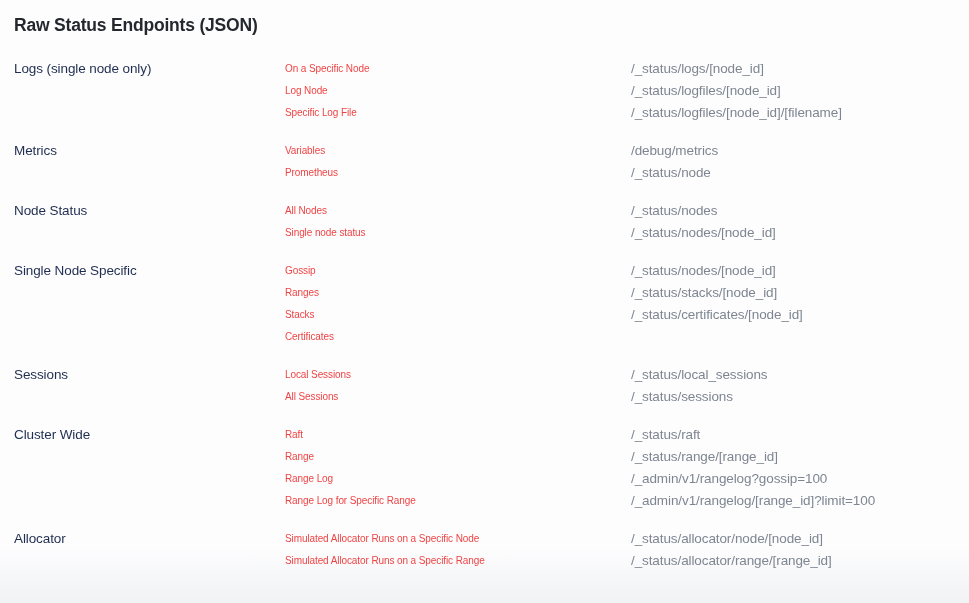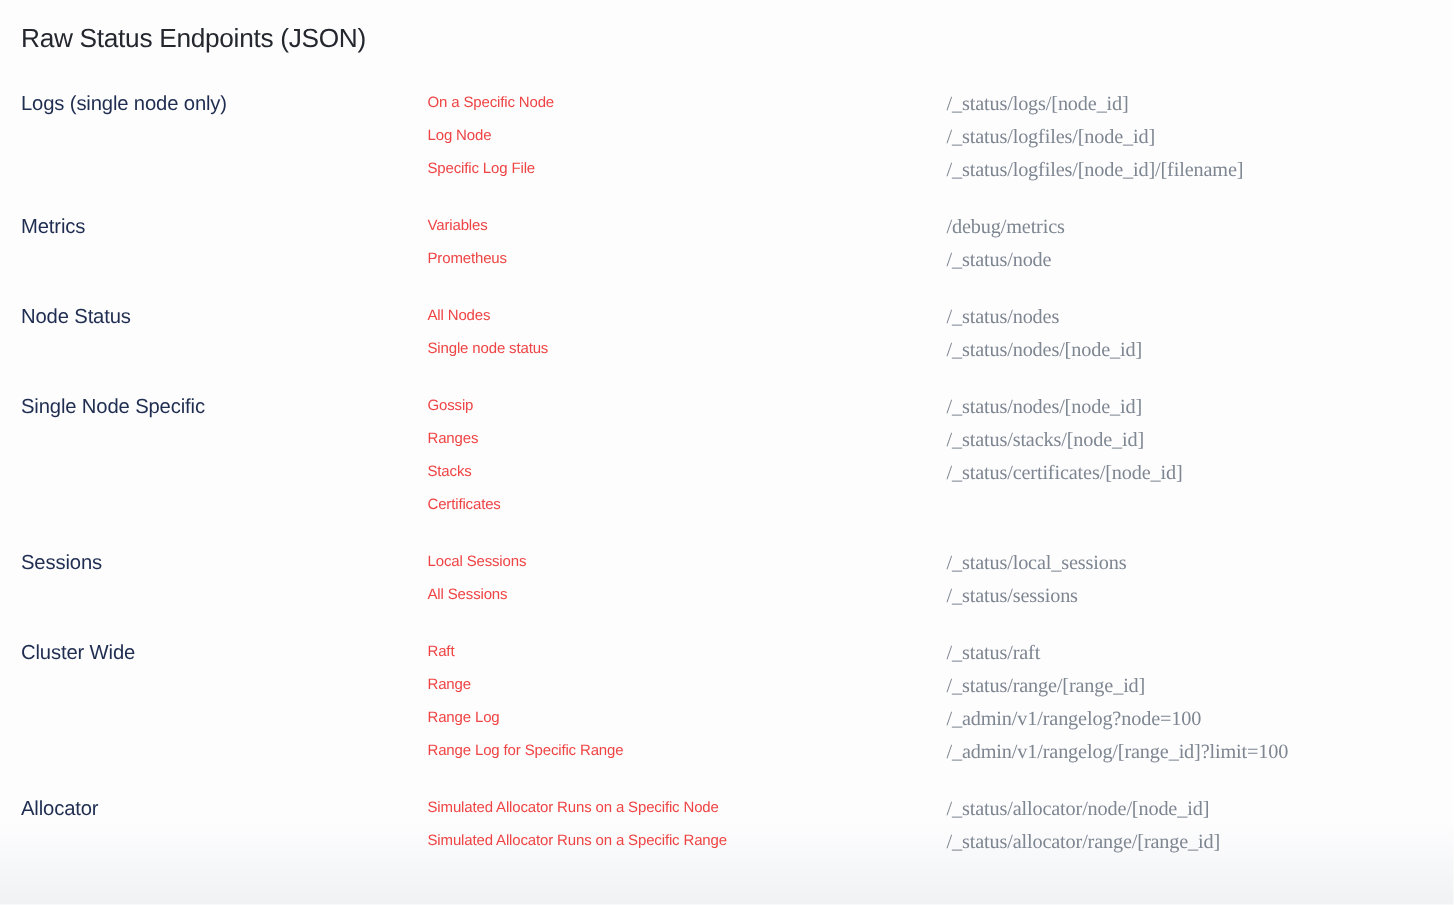--- a/index.html
+++ b/index.html
@@ -14,21 +14,21 @@
     font-family: "Liberation Sans", "DejaVu Sans", sans-serif;
     -webkit-font-smoothing: antialiased;
   }
   .page {
     padding: 13px 14px 0 14px;
   }
   .page-title {
     margin: 0;
     font-size: 17.5px;
     line-height: 24px;
-    font-weight: 400;
+    font-weight: 700;
     letter-spacing: -0.2px;
     color: #24282e;
   }
   .endpoints {
     margin-top: 21px;
   }
   .group-row {
     display: grid;
     grid-template-columns: 244px 373px auto;
     margin-bottom: 16px;
@@ -53,21 +53,20 @@
     cursor: pointer;
     letter-spacing: -0.1px;
     width: max-content;
     text-align: right;
   }
   .col.paths .path {
     font-size: 13.5px;
     line-height: 22px;
     color: #7e8691;
     letter-spacing: -0.1px;
-    font-family: Liberation Serif, serif;
   }
 </style>
 </head>
 <body>
 
 <div class="page">
   <h1 class="page-title">Raw Status Endpoints (JSON)</h1>
   <div class="endpoints">
   <div class="group-row">
     <div class="col category">Logs (single node only)</div>
@@ -138,21 +137,21 @@
     <div class="col category">Cluster Wide</div>
     <div class="col links">
           <a href="#">Raft</a>
           <a href="#">Range</a>
           <a href="#">Range Log</a>
           <a href="#">Range Log for Specific Range</a>
         </div>
     <div class="col paths">
           <div class="path">/_status/raft</div>
           <div class="path">/_status/range/[range_id]</div>
-          <div class="path">/_admin/v1/rangelog?node=100</div>
+          <div class="path">/_admin/v1/rangelog?gossip=100</div>
           <div class="path">/_admin/v1/rangelog/[range_id]?limit=100</div>
         </div>
   </div>
 
   <div class="group-row">
     <div class="col category">Allocator</div>
     <div class="col links">
           <a href="#">Simulated Allocator Runs on a Specific Node</a>
           <a href="#">Simulated Allocator Runs on a Specific Range</a>
         </div>

